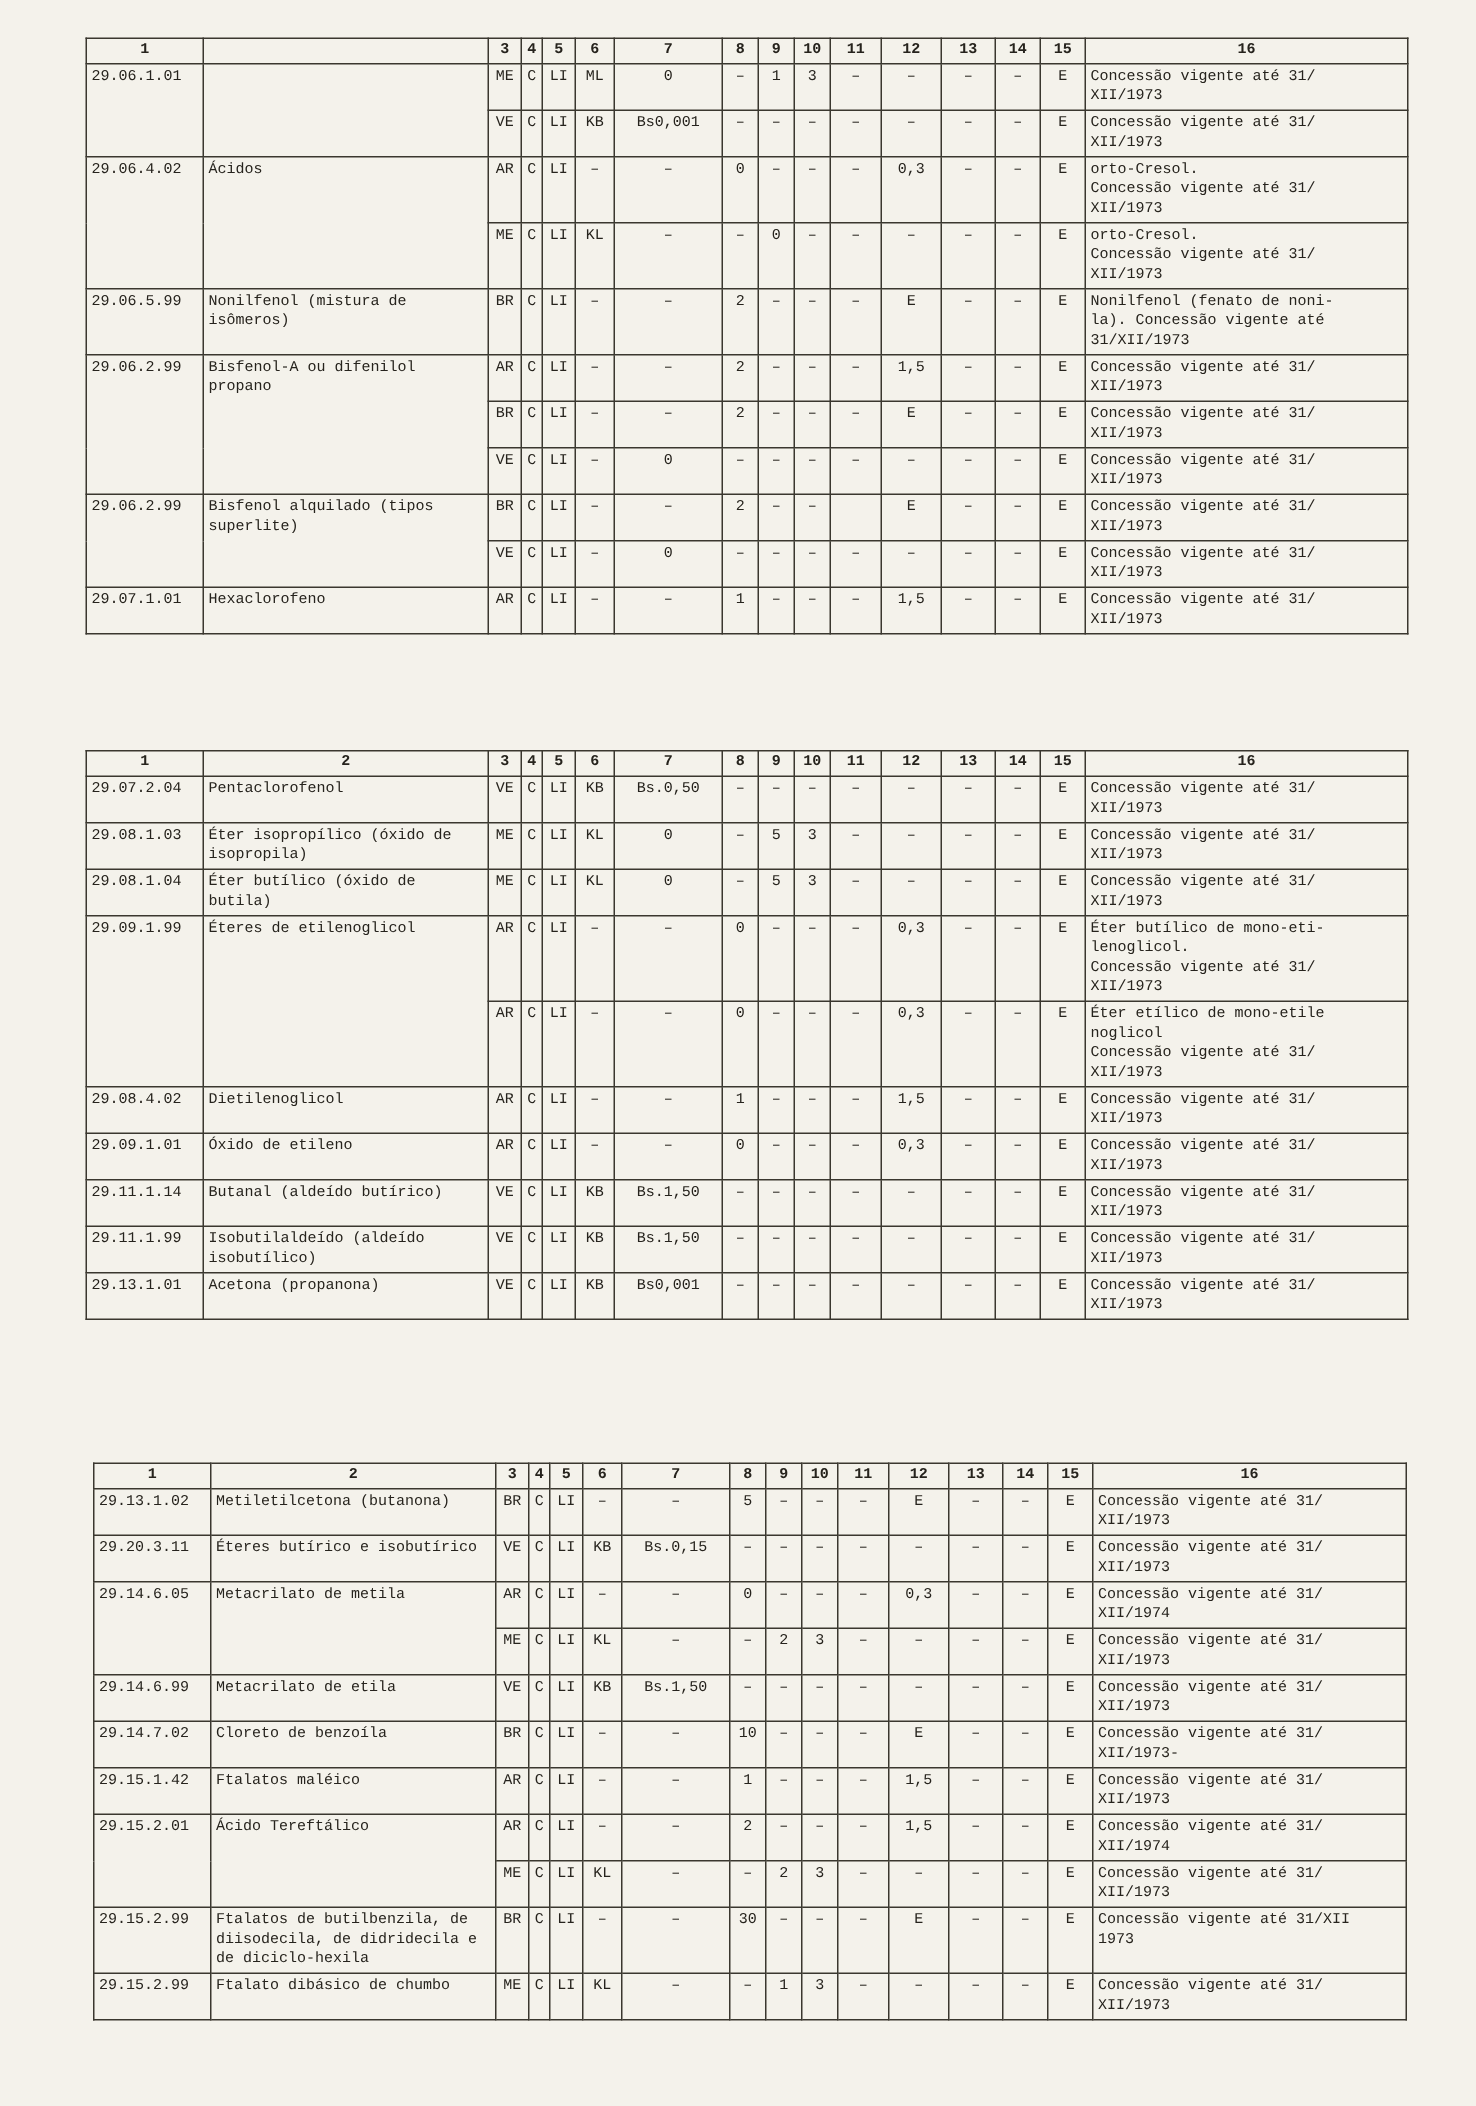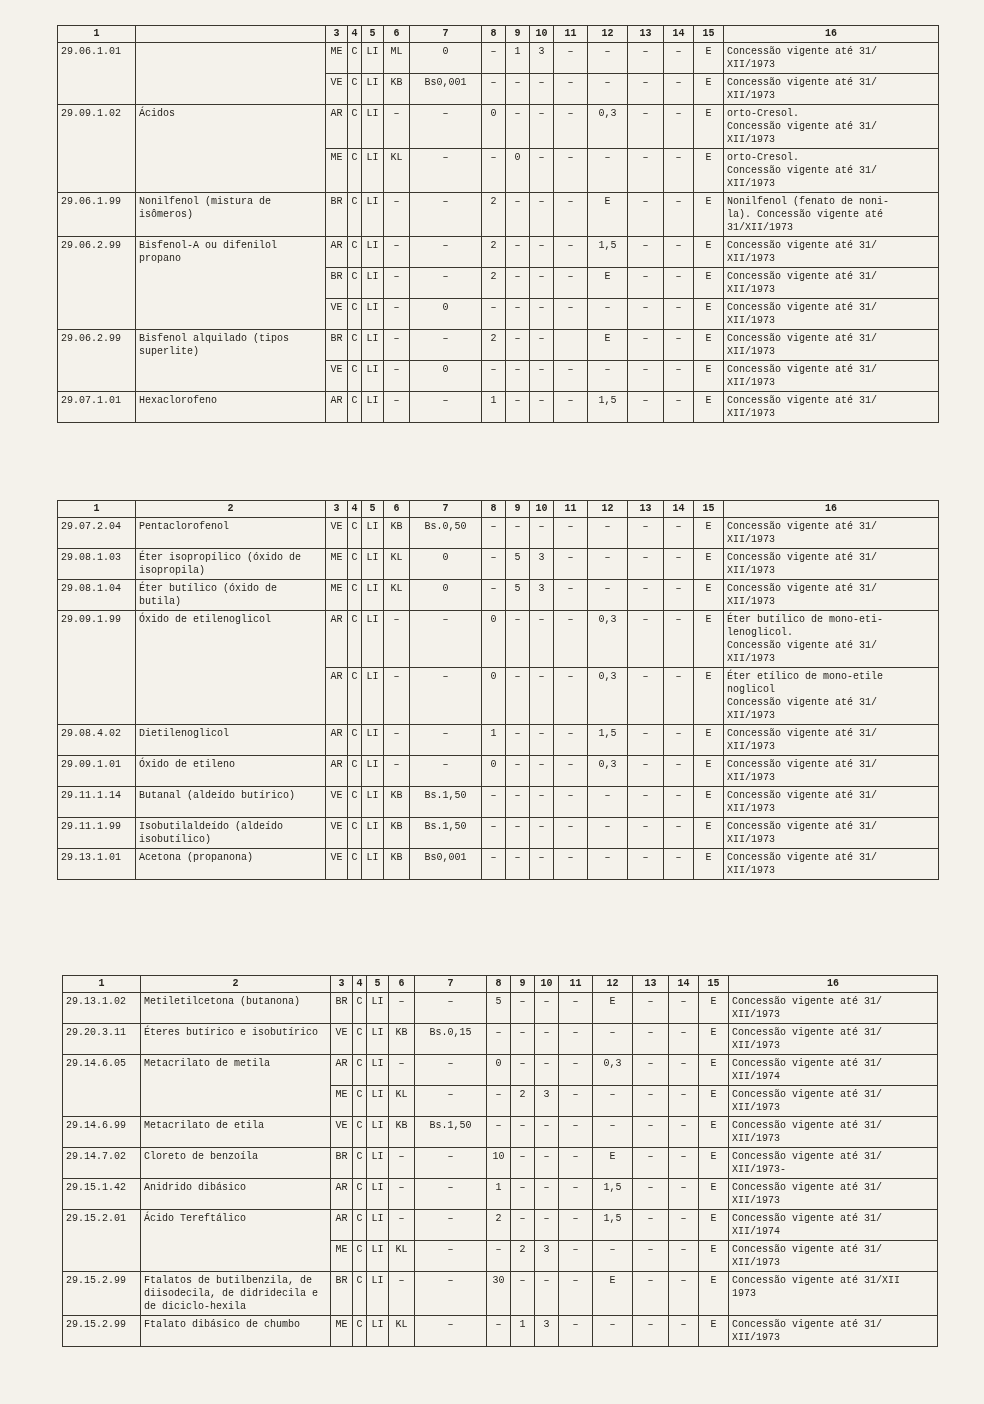--- a/index.html
+++ b/index.html
@@ -114,21 +114,21 @@
           <td class="val">–</td>
           <td class="val">–</td>
           <td class="val">–</td>
           <td class="val">–</td>
           <td class="val">–</td>
           <td class="val">E</td>
           <td class="obs">Concessão vigente até 31/
 XII/1973</td>
         </tr>
         <tr>
-          <td class="code" rowspan="2">29.09.1.02</td>
+          <td class="code" rowspan="2">29.06.4.02</td>
           <td class="name" rowspan="2">Ácidos</td>
           <td class="val">AR</td>
           <td class="val">C</td>
           <td class="val">LI</td>
           <td class="val">–</td>
           <td class="val">–</td>
           <td class="val">0</td>
           <td class="val">–</td>
           <td class="val">–</td>
           <td class="val">–</td>
@@ -152,21 +152,21 @@
           <td class="val">–</td>
           <td class="val">–</td>
           <td class="val">–</td>
           <td class="val">–</td>
           <td class="val">E</td>
           <td class="obs">orto-Cresol.
 Concessão vigente até 31/
 XII/1973</td>
         </tr>
         <tr>
-          <td class="code">29.06.1.99</td>
+          <td class="code">29.06.5.99</td>
           <td class="name">Nonilfenol (mistura de isômeros)</td>
           <td class="val">BR</td>
           <td class="val">C</td>
           <td class="val">LI</td>
           <td class="val">–</td>
           <td class="val">–</td>
           <td class="val">2</td>
           <td class="val">–</td>
           <td class="val">–</td>
           <td class="val">–</td>
@@ -380,21 +380,21 @@
           <td class="val">–</td>
           <td class="val">–</td>
           <td class="val">–</td>
           <td class="val">–</td>
           <td class="val">E</td>
           <td class="obs">Concessão vigente até 31/
 XII/1973</td>
         </tr>
         <tr>
           <td class="code" rowspan="2">29.09.1.99</td>
-          <td class="name" rowspan="2">Óxido de etilenoglicol</td>
+          <td class="name" rowspan="2">Éteres de etilenoglicol</td>
           <td class="val">AR</td>
           <td class="val">C</td>
           <td class="val">LI</td>
           <td class="val">–</td>
           <td class="val">–</td>
           <td class="val">0</td>
           <td class="val">–</td>
           <td class="val">–</td>
           <td class="val">–</td>
           <td class="val">0,3</td>
@@ -669,21 +669,21 @@
           <td class="val">–</td>
           <td class="val">E</td>
           <td class="val">–</td>
           <td class="val">–</td>
           <td class="val">E</td>
           <td class="obs">Concessão vigente até 31/
 XII/1973-</td>
         </tr>
         <tr>
           <td class="code">29.15.1.42</td>
-          <td class="name">Anidrido dibásico</td>
+          <td class="name">Ftalatos maléico</td>
           <td class="val">AR</td>
           <td class="val">C</td>
           <td class="val">LI</td>
           <td class="val">–</td>
           <td class="val">–</td>
           <td class="val">1</td>
           <td class="val">–</td>
           <td class="val">–</td>
           <td class="val">–</td>
           <td class="val">1,5</td>

